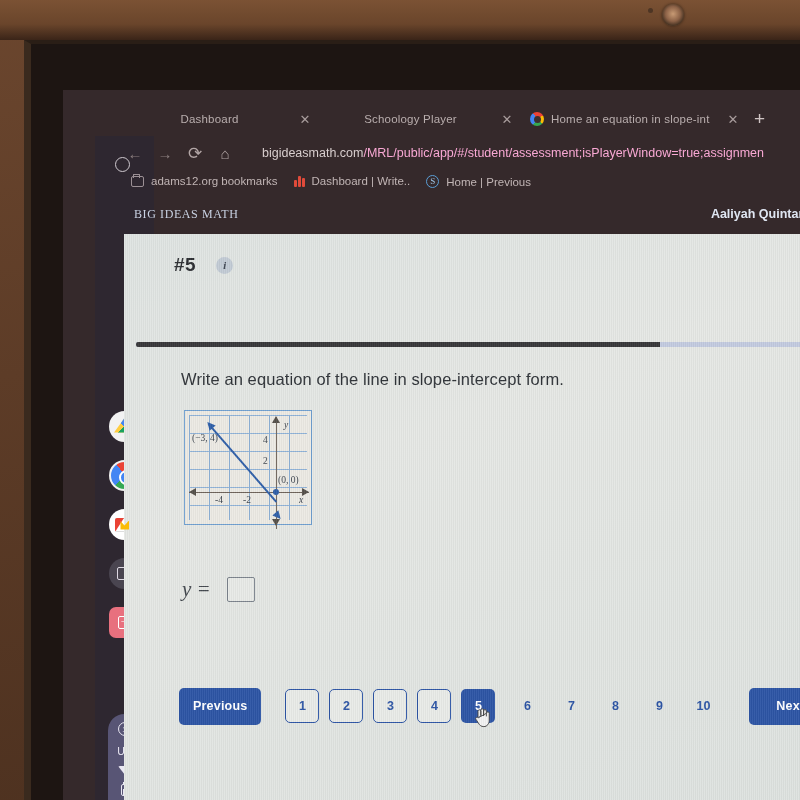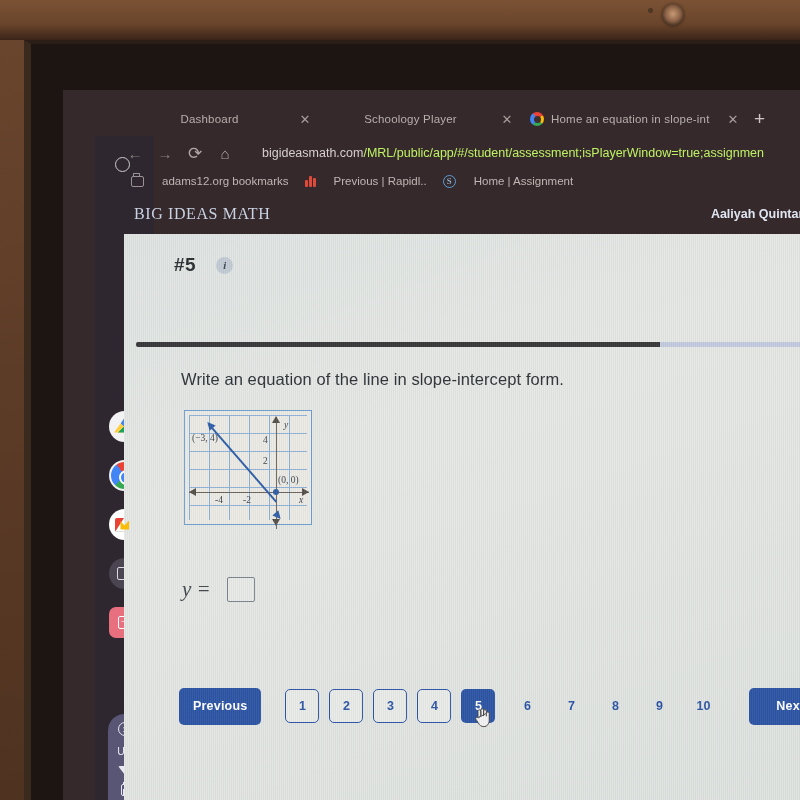--- a/index.html
+++ b/index.html
@@ -82,29 +82,29 @@
   }
   .navbtn { width:30px; text-align:center; font-size:15px; color:#8c7f7f; }
   .navbtn.reload { font-size:17px; color:#b3a6a6; }
   .navbtn.home  { font-size:15px; color:#b3a6a6; }
   .omnibox {
     flex:1; margin-left:22px; height:24px;
     display:flex; align-items:center; gap:0;
     font-size:12.5px; overflow:hidden; white-space:nowrap;
   }
   .url-host { color:#d8cece; }
-  .url-path { color:#bef264;text-align:center; }
+  .url-path { color:#f9a8d4;text-align:center; }
 
   
   .bookmarks {
     position:absolute; left:68px; top:80px; width:700px; height:22px;
     display:flex; align-items:center; gap:8px;
     color:#c1b5b5; font-size:11.5px; white-space:nowrap;
   }
-  .bm { display:flex; align-items:center; gap:18px; padding-right:8px; }
+  .bm { display:flex; align-items:flex-end; gap:7px; padding-right:8px; }
   .ic-folder {
     width:13px; height:11px; border-radius:2px;
     border:1.4px solid #9b9095; position:relative;
   }
   .ic-folder::before{
     content:""; position:absolute; left:1px; top:-3.2px; width:5px; height:3px;
     border-top:1.4px solid #9b9095; border-left:1.4px solid #9b9095; border-right:1.4px solid #9b9095;
     border-radius:1px 1px 0 0;
   }
   .ic-rapid { display:flex; align-items:flex-end; gap:1px; height:12px; }
@@ -118,21 +118,21 @@
   }
 
   
   .appheader {
     position:absolute; left:53px; top:104px; width:715px; height:40px;
     display:flex; align-items:center; justify-content:space-between;
     padding:0 18px; color:#cfd8e8;
   }
   .brand {
     font-family:"Liberation Serif", serif;
-    font-size:16px; letter-spacing:.6px; color:#c9d2e3;
+    font-size:12px; letter-spacing:.6px; color:#c9d2e3;
   }
   .student { font-size:12.5px; font-weight:bold; color:#dfe6f2; }
 
   
   .page {
     position:absolute; left:61px; top:144px; width:707px; height:610px;
     background: linear-gradient(160deg,#dfe4e2 0%, #e6e8e5 35%, #dde2df 100%);
     overflow:hidden;
   }
   .page::after{ 
@@ -432,25 +432,25 @@
         <div class="bm">
           <span class="ic-folder"></span>
           <span>adams12.org bookmarks</span>
         </div>
         <div class="bm">
           <span class="ic-rapid">
               <i></i>
               <i></i>
               <i></i>
             </span>
-          <span>Previous | Rapidl..</span>
+          <span>Dashboard | Write..</span>
         </div>
         <div class="bm">
           <span class="ic-school">S</span>
-          <span>Home | Assignment</span>
+          <span>Home | Previous</span>
         </div>
       </div>
 
       <div class="appheader">
         <div class="brand">BIG IDEAS MATH</div>
         <div class="student">Aaliyah Quintana</div>
       </div>
 
       <div class="page">
 

